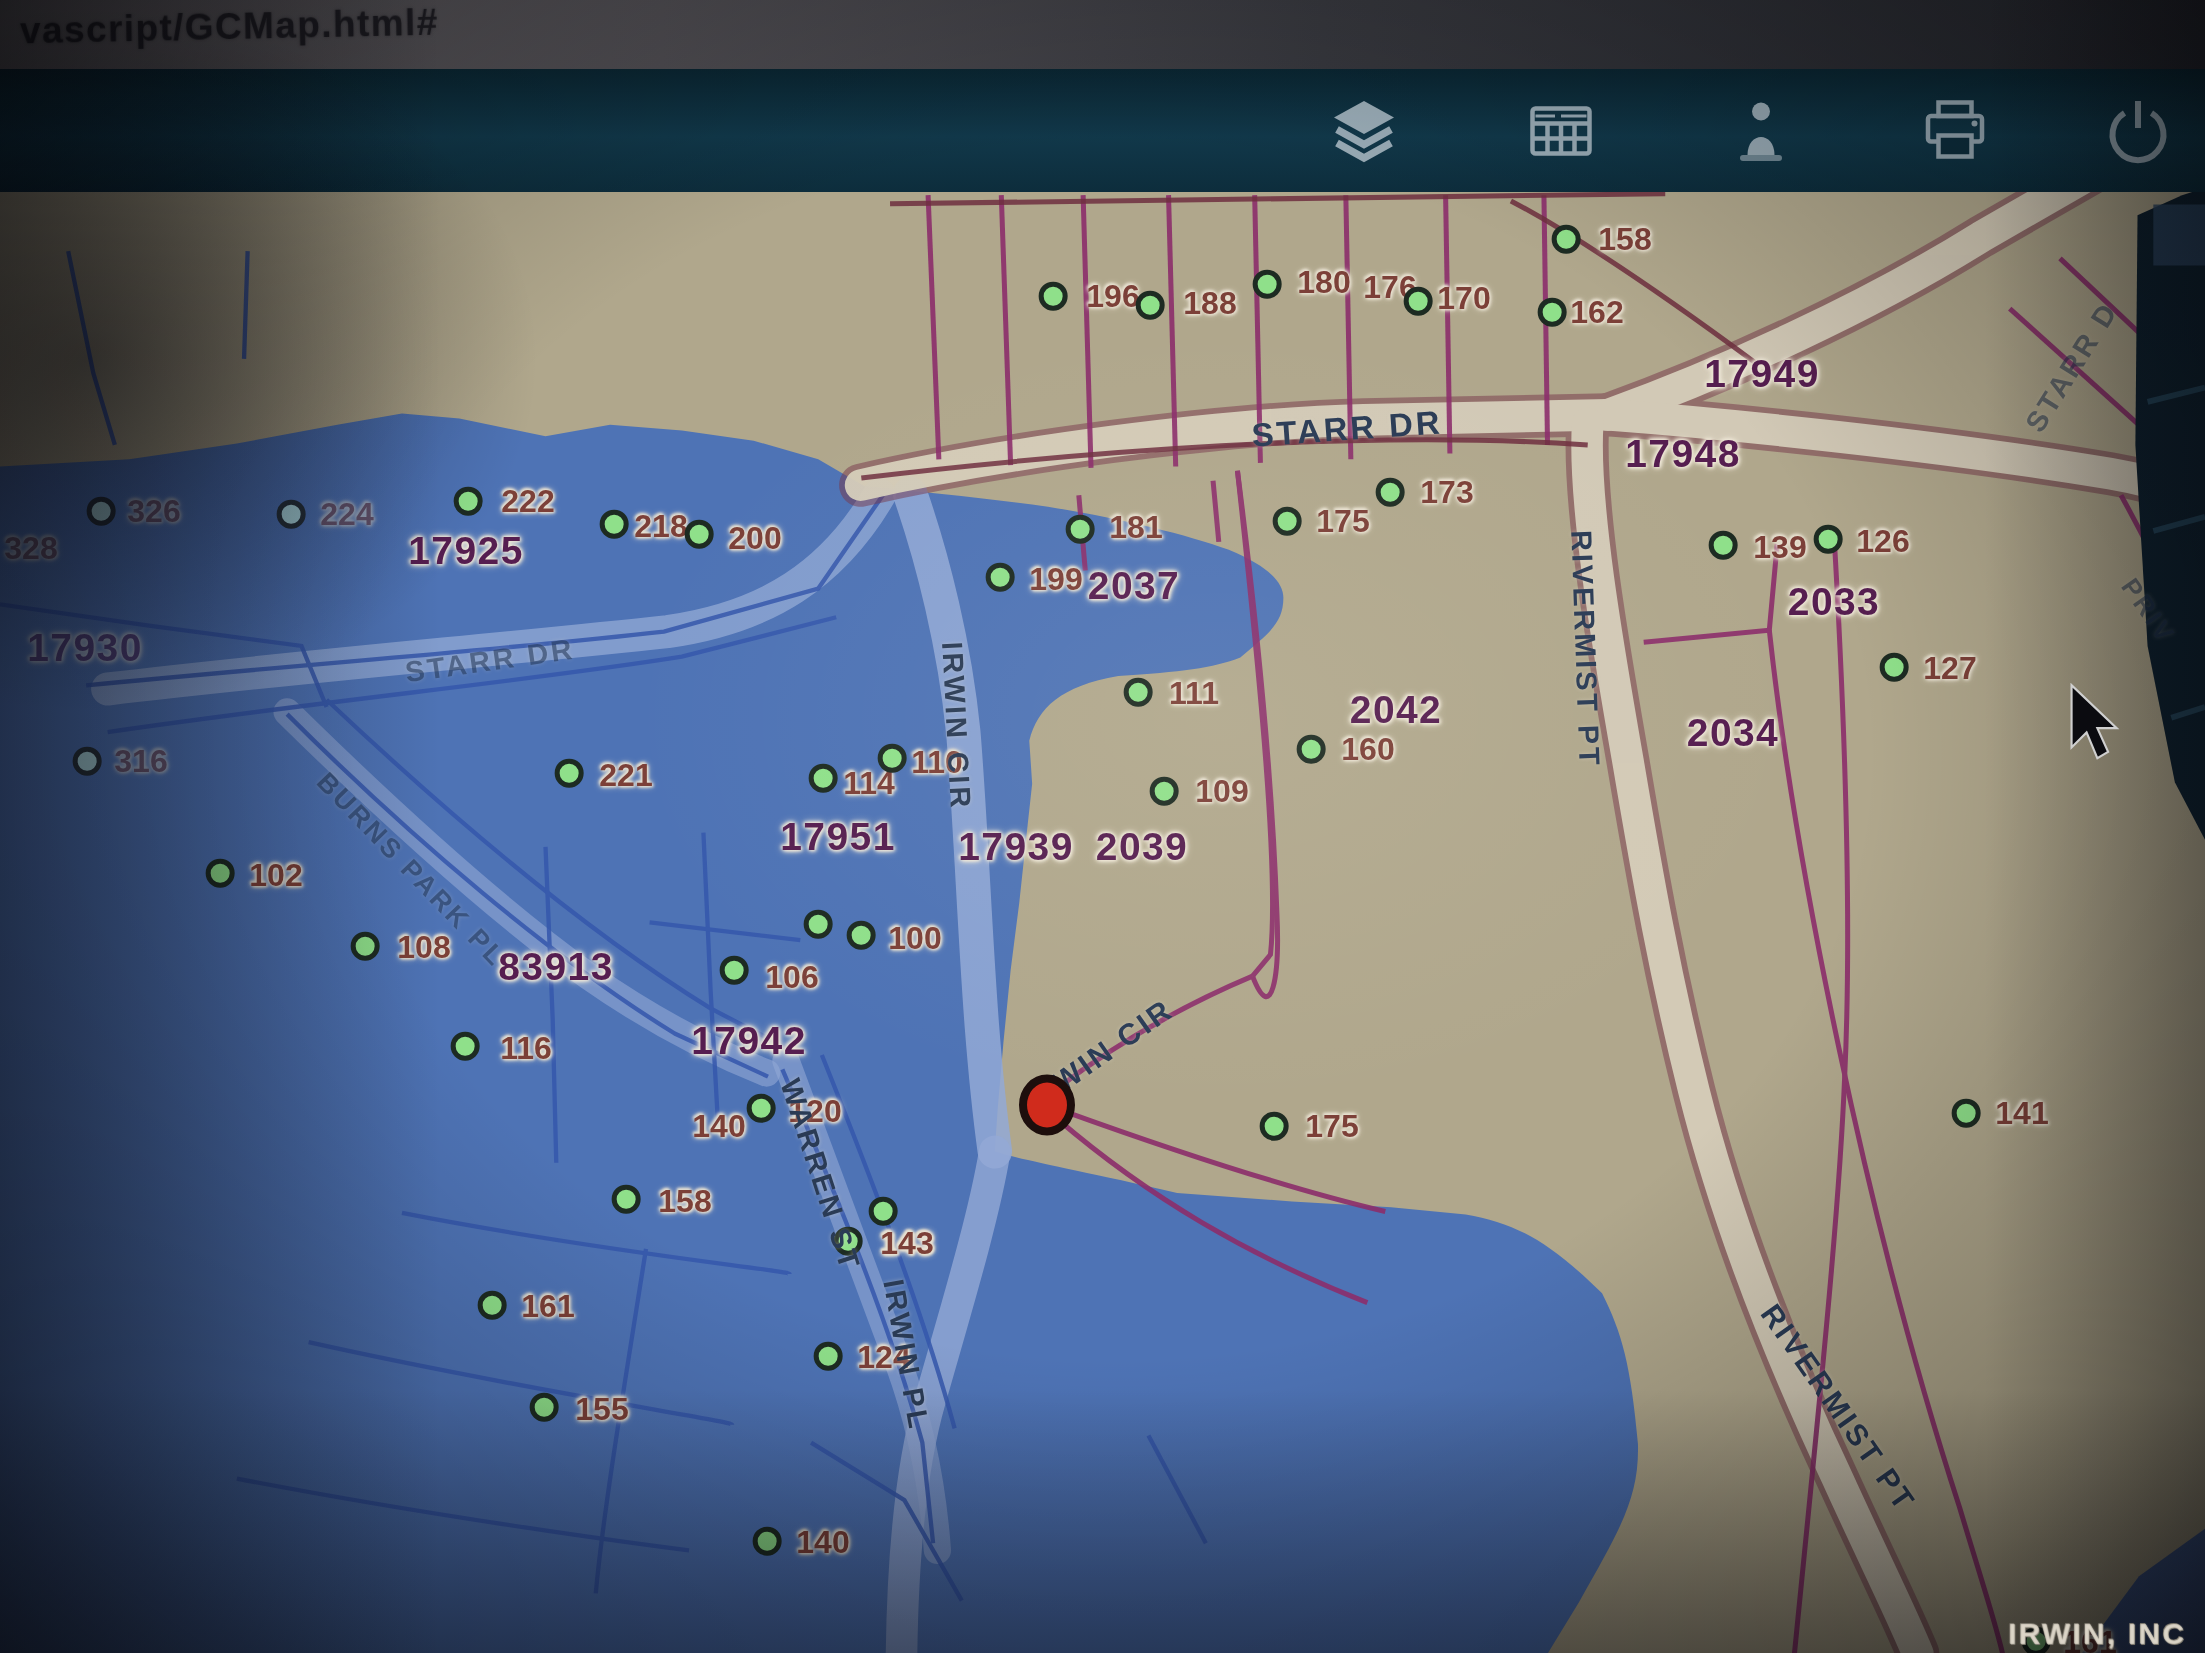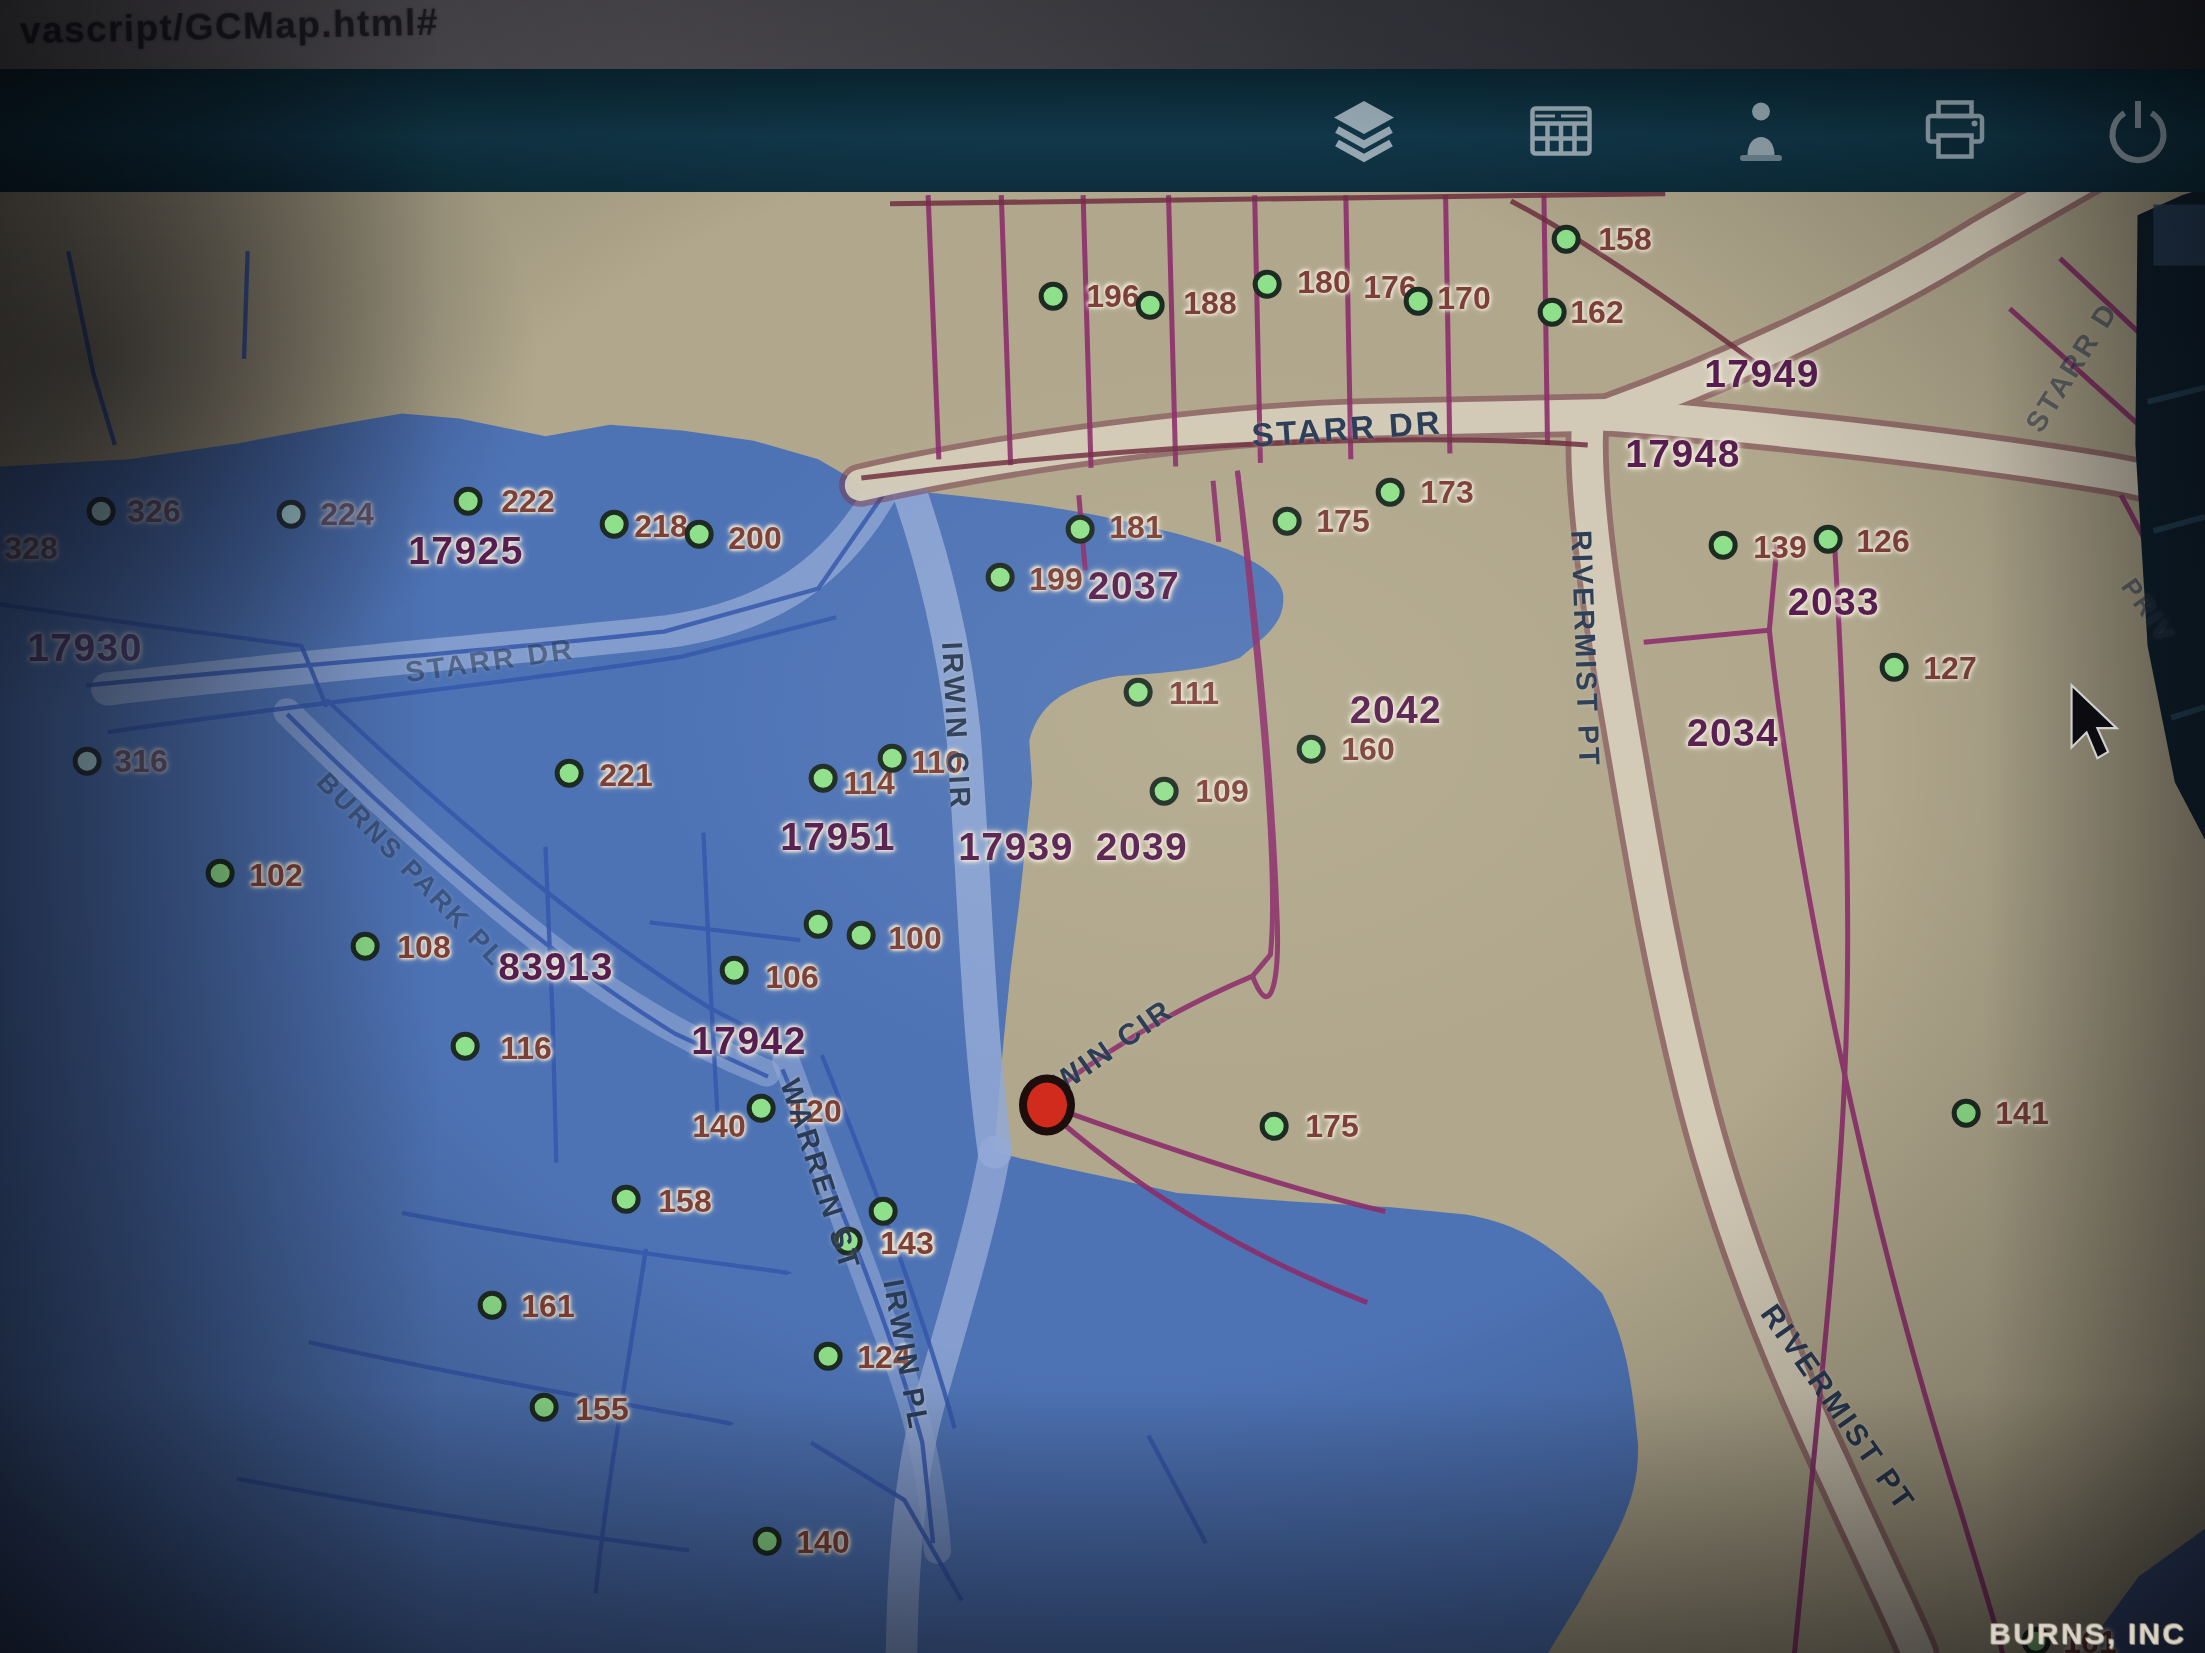--- a/index.html
+++ b/index.html
@@ -305,19 +305,19 @@
         <div class="street-label" style="left: 820px; top: 983px; font-size: 29px; transform: translate(-50%, -50%) rotate(72deg);">WARREN ST</div>
         <div class="street-label" style="left: 956px; top: 534px; font-size: 29px; transform: translate(-50%, -50%) rotate(87deg);">IRWIN CIR</div>
         <div class="street-label" style="left: 906px; top: 1163px; font-size: 29px; transform: translate(-50%, -50%) rotate(80deg);">IRWIN PL</div>
         <div class="street-label" style="left: 1113px; top: 854px; font-size: 30px; transform: translate(-50%, -50%) rotate(-35deg);">WIN CIR</div>
         <div class="" id="sel-marker" style="left: 1047px; top: 913px;"></div>
       </div>
   </div>
 
   <div id="vignette"></div>
 
-  <div id="watermark">BURNS, INC</div>
+  <div id="watermark">IRWIN, INC</div>
 
   <svg id="cursor" width="65" height="86" viewBox="0 0 30 40">
     <path d="M2,1 L2,30 9,23 14,35 19,32 14,21 23,21 Z" fill="#0b0b10" stroke="#cfcfcf" stroke-width="1"></path>
   </svg>
 </div>
 
 
 </body></html>

